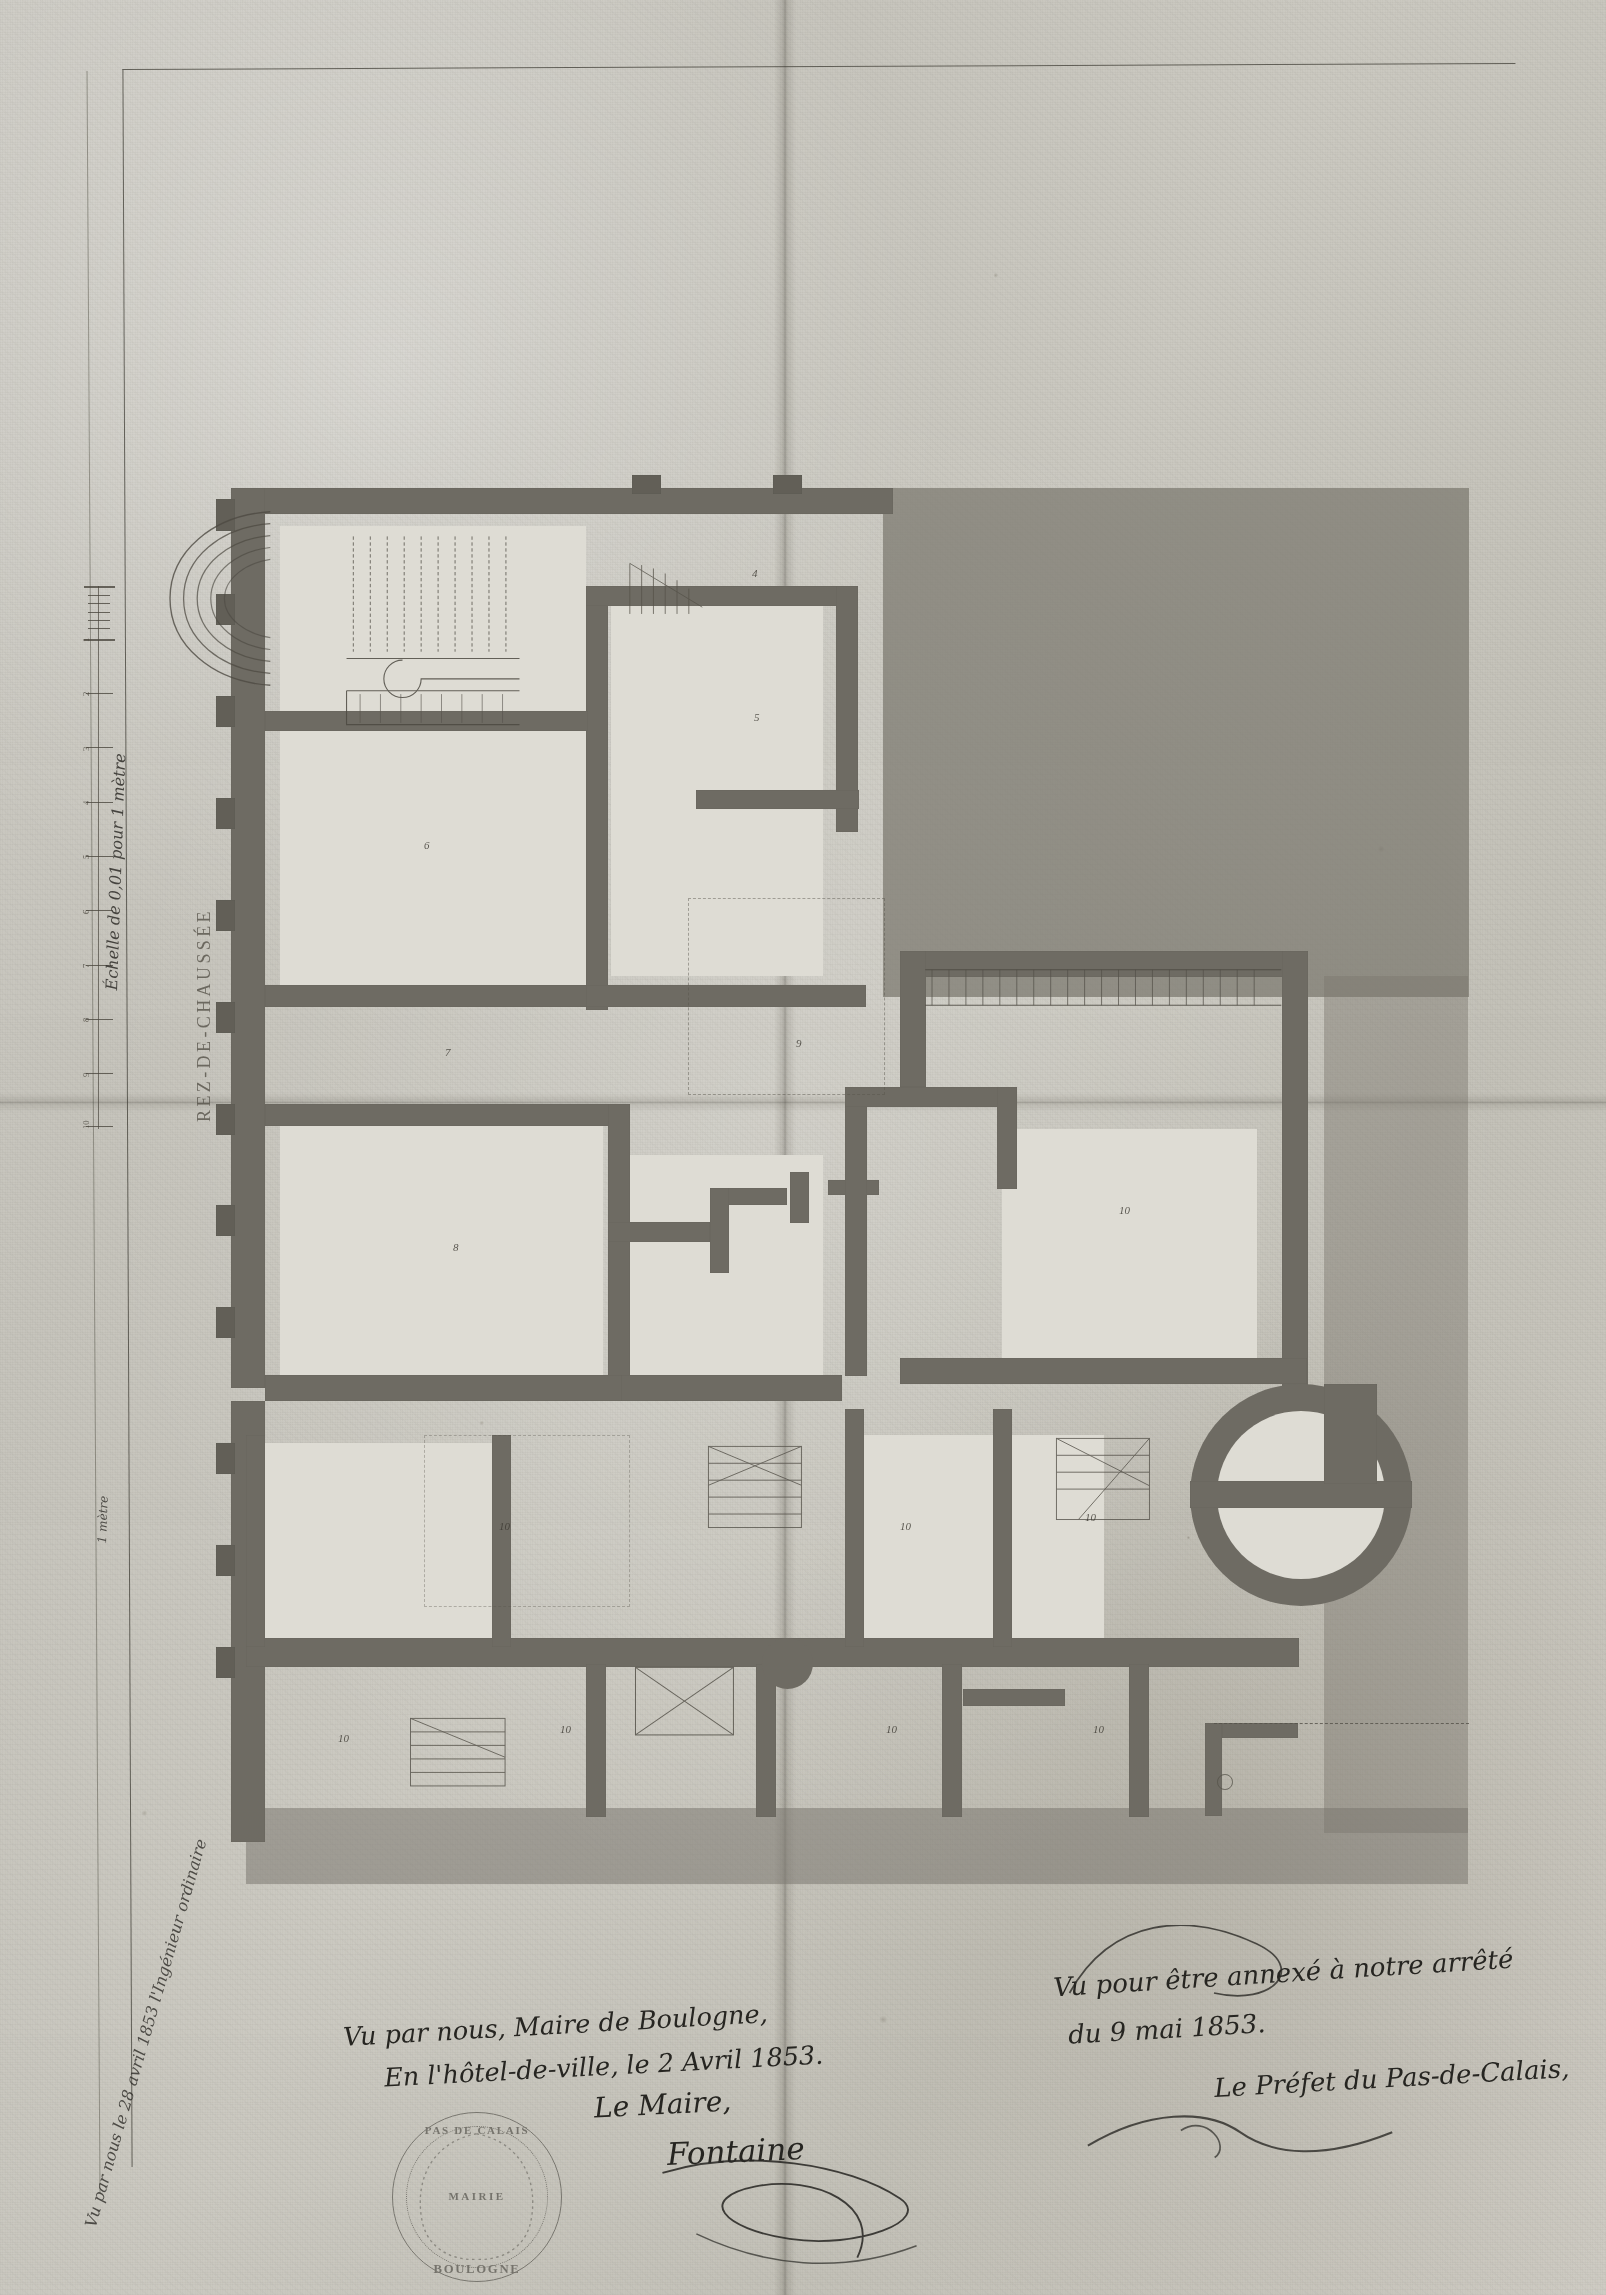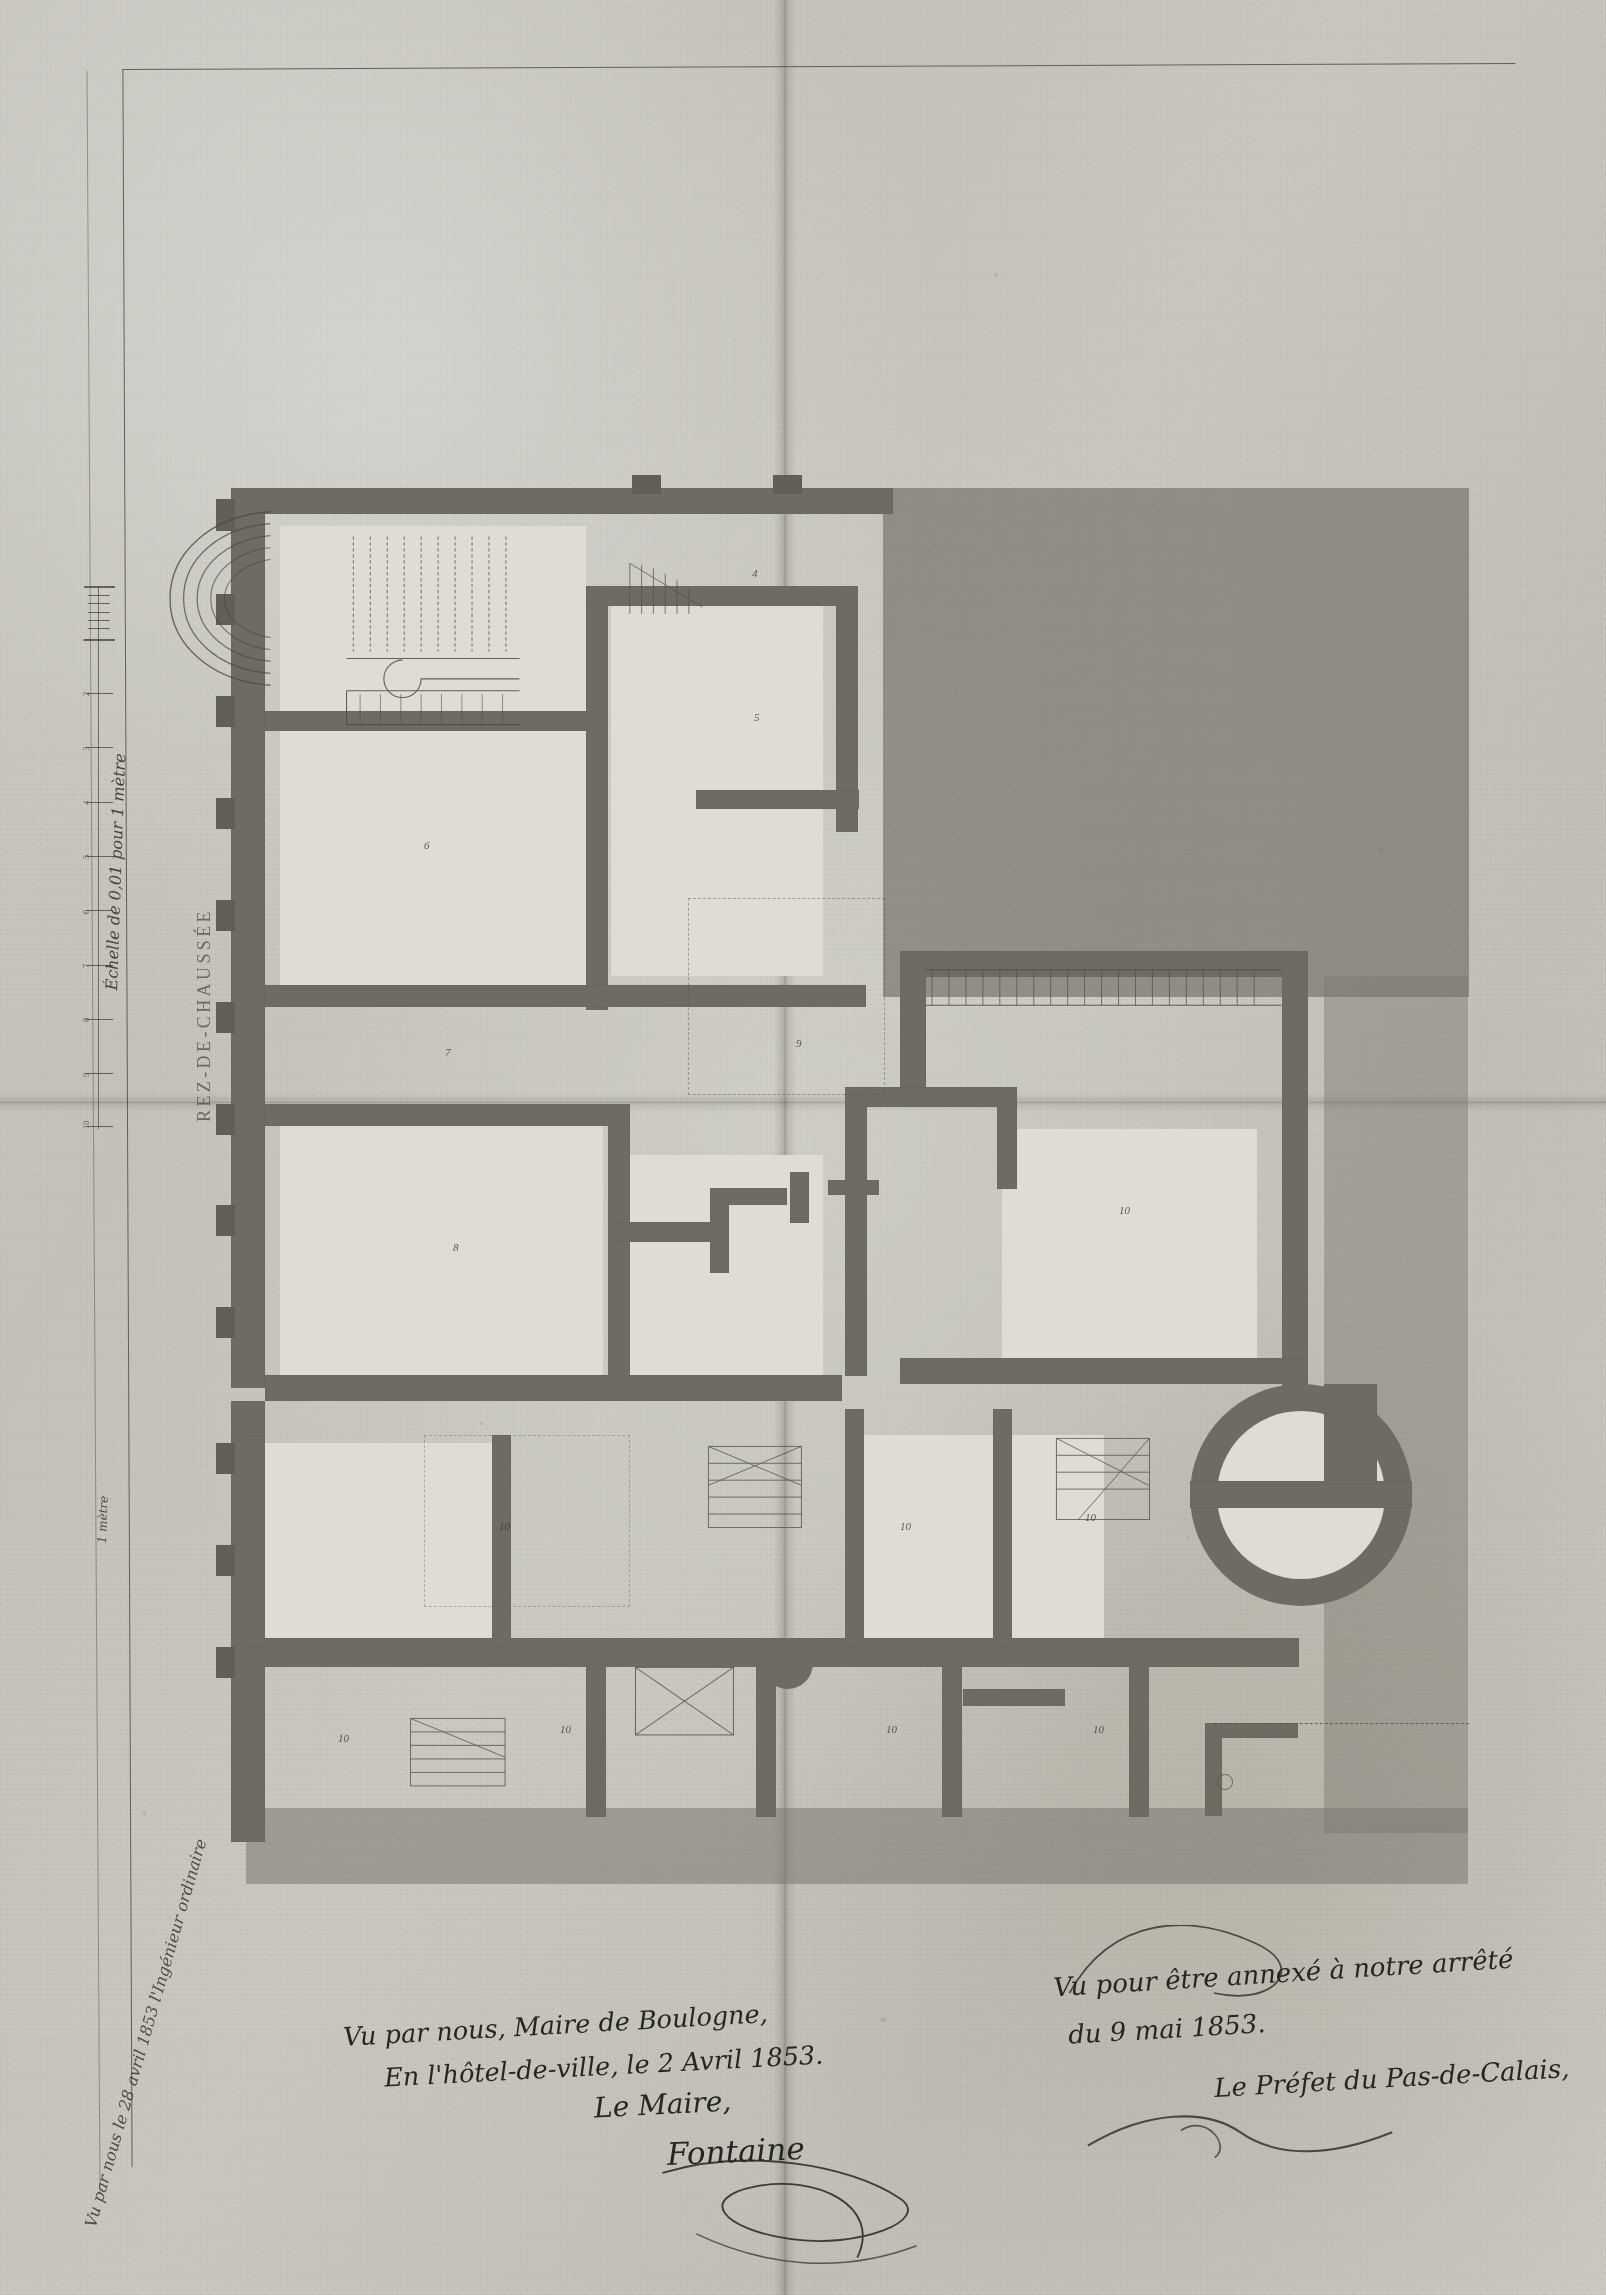--- a/index.html
+++ b/index.html
@@ -387,15 +387,28 @@
   <div class="hand ink" style="left:1214px;top:2063px;font-size:26px;transform:rotate(-3.2deg);">Le Préfet du Pas-de-Calais,</div>
 
   <svg class="sig" style="left:1061px;top:1925px;width:357px;height:102px;" viewBox="0 0 420 120">
     <path d="M10 80 C 60 -10, 150 -15, 230 22 C 290 50, 250 96, 180 80" fill="none" stroke="#2a2925" stroke-width="2" opacity=".8"></path>
   </svg>
   <svg class="sig" style="left:1070px;top:2095px;width:357px;height:93px;" viewBox="0 0 420 110">
     <path d="M20 60 C 90 18, 160 16, 200 44 C 240 72, 300 76, 380 44" fill="none" stroke="#2a2925" stroke-width="2.4" opacity=".8"></path>
     <path d="M130 42 C 160 22, 190 60, 170 74" fill="none" stroke="#2a2925" stroke-width="2" opacity=".7"></path>
   </svg>
 
+  <div id="stamp">
+    <div class="stamp-ring"></div>
+    <div class="stamp-ring2"></div>
+    <div class="stamp-top">PAS DE CALAIS</div>
+    <div class="stamp-mid">MAIRIE</div>
+    <div class="stamp-bot">BOULOGNE</div>
+    <svg class="sig" style="left:15.3px;top:15.3px;width:139px;height:139px;opacity:.7;" viewBox="0 0 164 164">
+      <g stroke="#35332d" stroke-width="1.6" fill="none" stroke-dasharray="3 4">
+        <path d="M82 8 C 30 18, 8 62, 18 112 C 26 148, 60 158, 82 156"></path>
+        <path d="M82 8 C 134 18, 156 62, 146 112 C 138 148, 104 158, 82 156"></path>
+      </g>
+    </svg>
+  </div>
 
 </div>
 
 
 </body></html>

